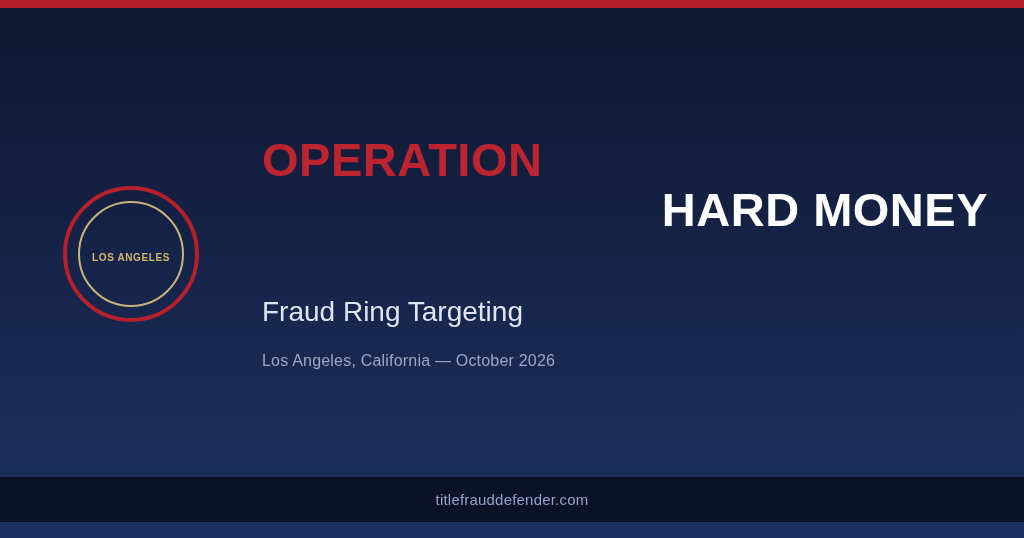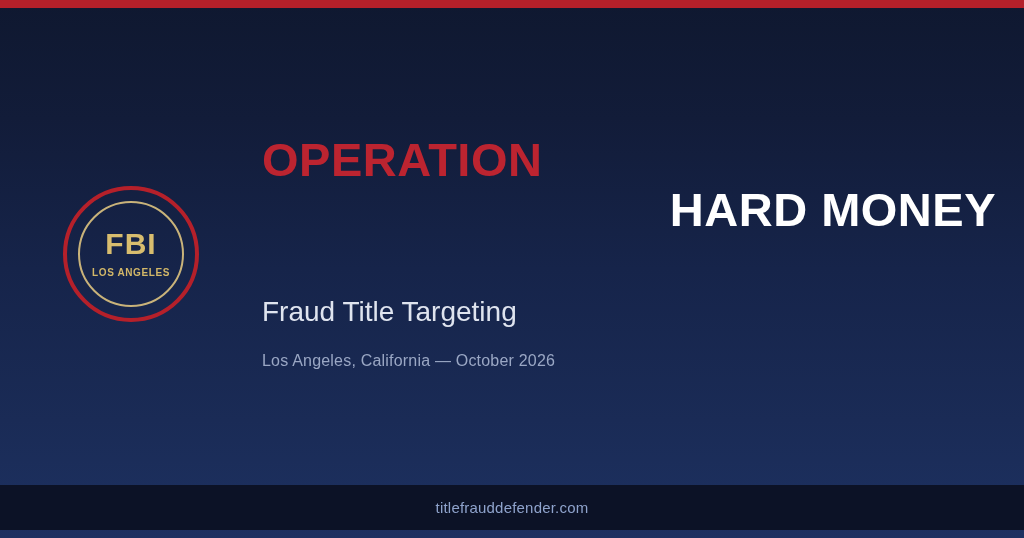--- a/index.html
+++ b/index.html
@@ -96,21 +96,21 @@
     margin-top: 9px;
     font-size: 10px;
     font-weight: bold;
     color: #d2b768;
     letter-spacing: 0.6px;
   }
 
   
   .text-col {
     flex: 1 1 auto;
-    padding-right: 28px;
+    padding-right: 36px;
     padding-top: 4px;
   }
   .headline-1 {
     font-size: 47px;
     font-weight: bold;
     color: #bc2430;
     letter-spacing: 0.5px;
     line-height: 1.06;
     margin: 0;
   }
@@ -135,21 +135,21 @@
     margin-top: 20px;
     font-size: 16px;
     color: #9aa7c4;
     letter-spacing: 0.2px;
   }
 
   
   .footer {
     position: absolute;
     left: 0;
-    bottom: 8px;
+    bottom: 16px;
     width: 1024px;
     height: 45px;
     background: #0c1226;
     display: flex;
     align-items: center;
     justify-content: center;
   }
   .footer-url {
     font-size: 15px;
     color: #8fa3cc;
@@ -162,33 +162,32 @@
 <div class="slide">
 
   <div class="top-stripe"></div>
 
   <div class="content">
 
     <div class="seal-wrap">
       <div class="seal">
         <div class="seal-inner-ring"></div>
         <div class="seal-text">
-          <span class="seal-title">FBI</span>
           <span class="seal-sub">LOS ANGELES</span>
         </div>
       </div>
     </div>
 
     <div class="text-col">
       <h1 class="headline-1">OPERATION</h1>
       <h1 class="headline-2">HARD MONEY</h1>
 
       <p class="subhead">
         <br>
-        <span>Fraud Title Targeting</span><br>
+        <span>Fraud Ring Targeting</span><br>
       </p>
 
       <div class="dateline">Los Angeles, California — October 2026</div>
     </div>
 
   </div>
 
   <div class="footer">
     <span class="footer-url">titlefrauddefender.com</span>
   </div>

